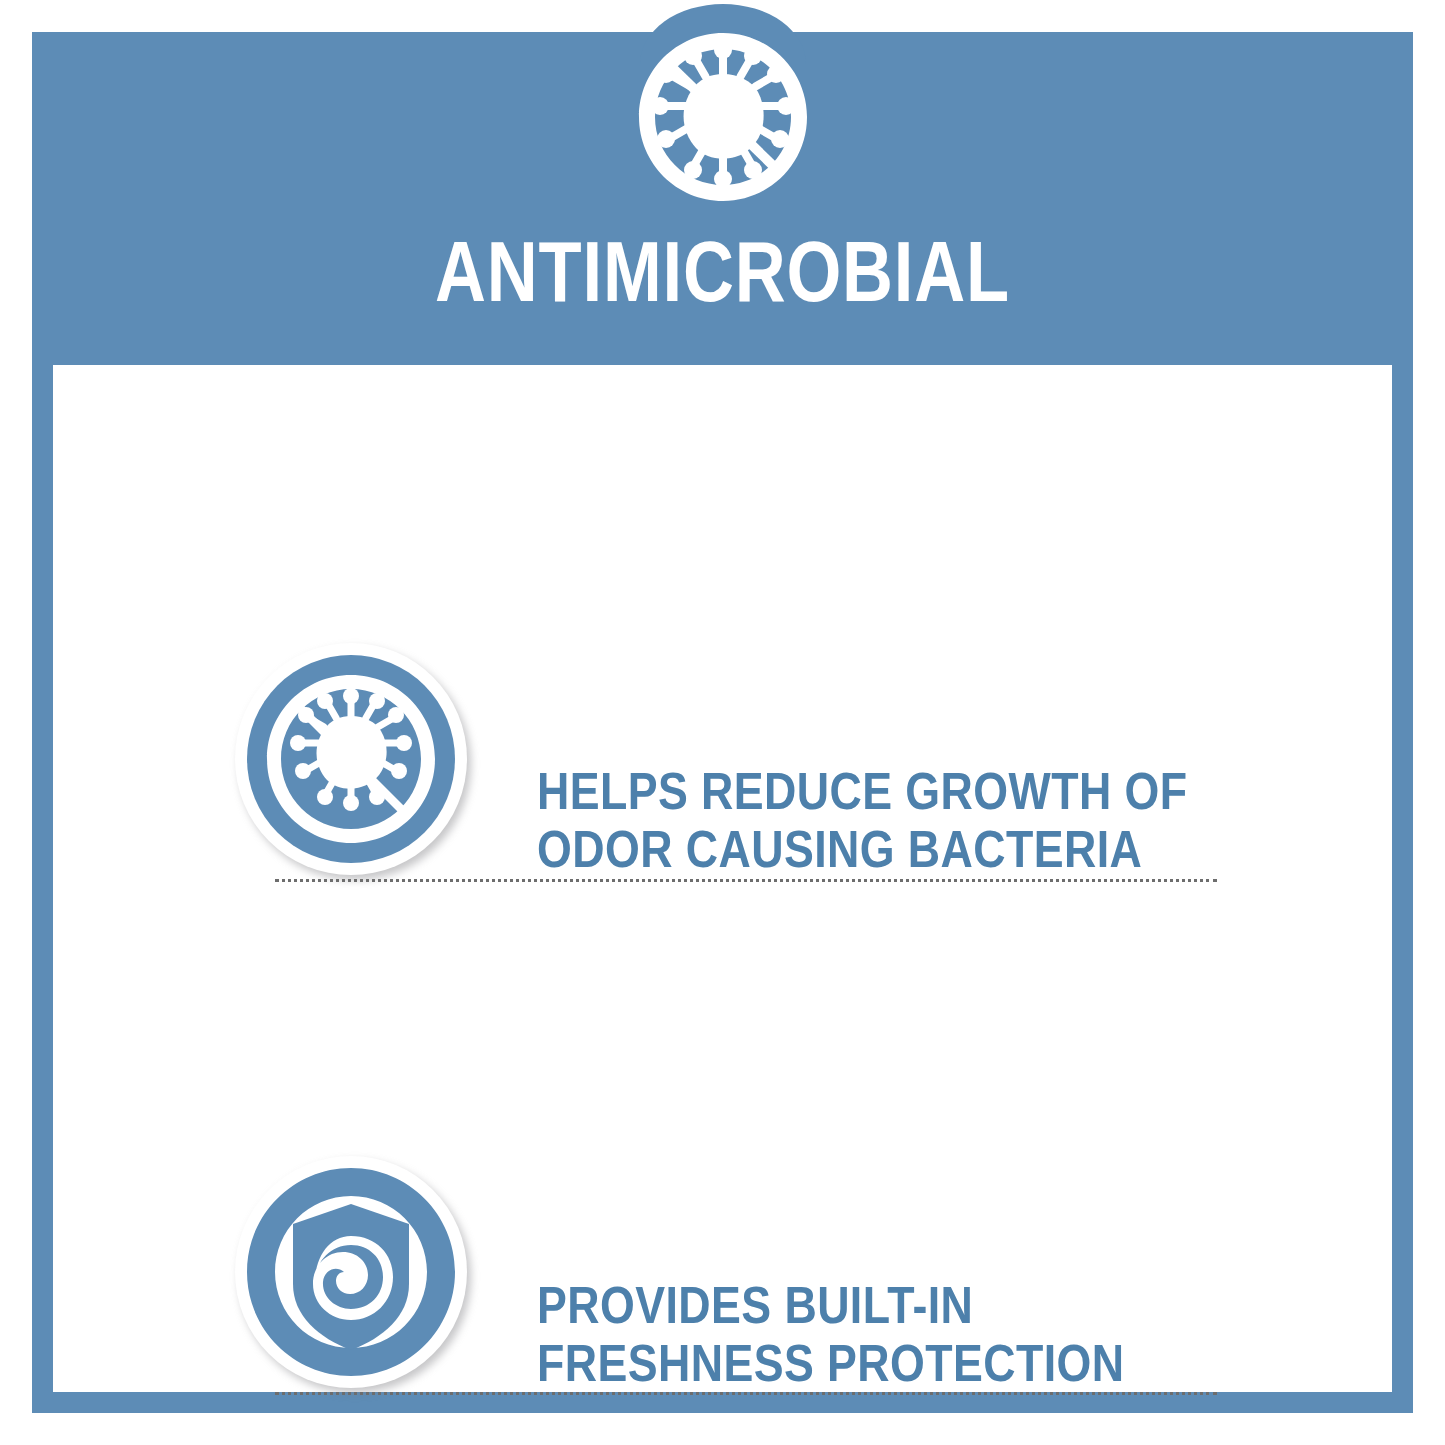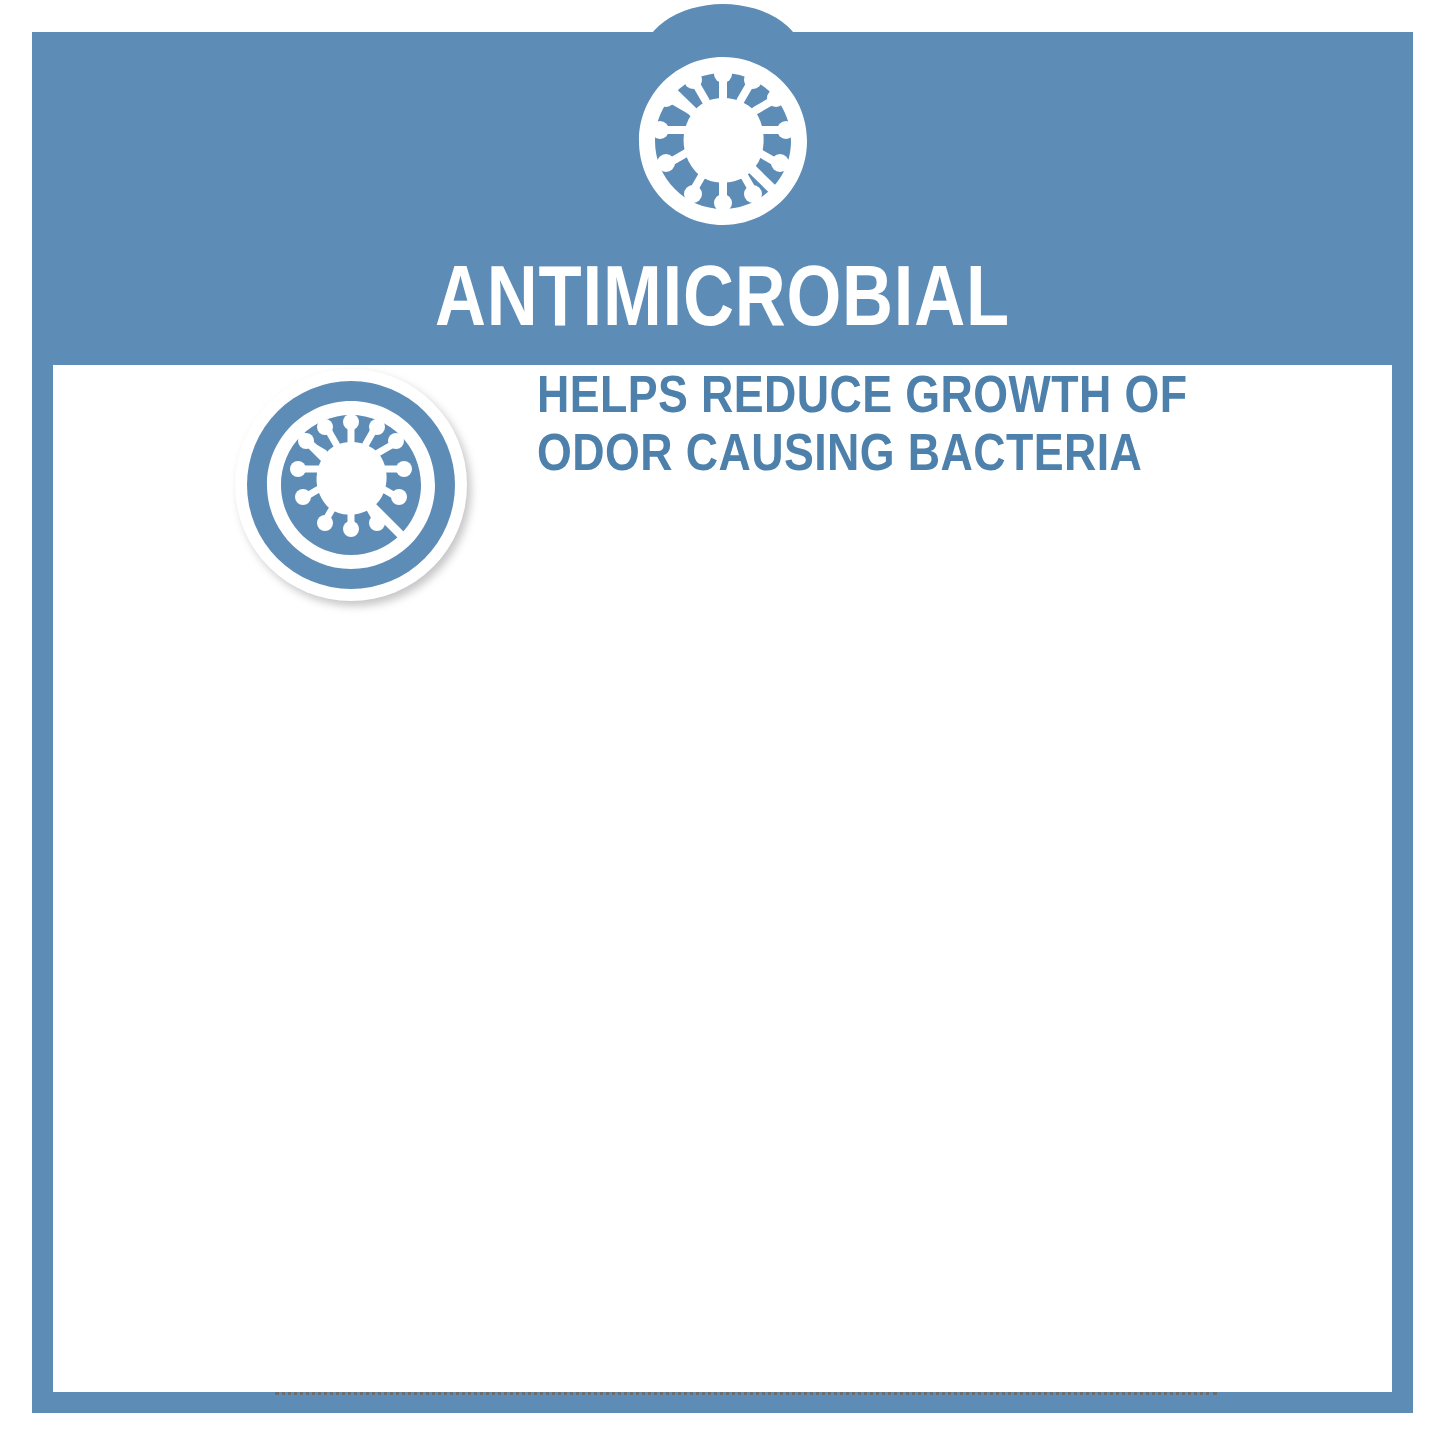--- a/index.html
+++ b/index.html
@@ -46,21 +46,20 @@
     border-top-right-radius: 83px 60px;
   }
 
   
   .header {
     position: absolute;
     left: 0;
     top: 0;
     width: 1381px;
     height: 244px;
-    margin-top: 24px;
   }
 
   .header-icon {
     position: absolute;
     left: 50%;
     transform: translateX(-50%);
     top: -3px;
     width: 178px;
     height: 192px;
   }
@@ -100,21 +99,21 @@
     top: 0;
     width: 100%;
     height: 100%;
     display: flex;
     flex-direction: column;
   }
 
   .row {
     flex: 1 1 0;
     display: flex;
-    align-items: flex-start;
+    align-items: flex-end;
     padding: 0 0 0 178px;
     box-sizing: border-box;
     position: relative;
   }
 
   .row-divider {
     height: 0;
     flex: 0 0 0px;
     position: relative;
   }
@@ -270,20 +269,32 @@
                 </g>
               </g>
             </svg>
           </div>
           <div class="row-text">HELPS REDUCE GROWTH OF
 ODOR CAUSING BACTERIA</div>
         </div>
 
         <div class="row-divider"></div>
 
+        <div class="row">
+          <div class="row-icon">
+            <svg viewBox="0 0 240 240" xmlns="http://www.w3.org/2000/svg">
+              <circle cx="120" cy="120" r="116" fill="#ffffff"></circle>
+              <path d="M120 16 C62.6 16 16 62.6 16 120 C16 177.4 62.6 224 120 224 C177.4 224 224 177.4 224 120 C224 62.6 177.4 16 120 16 Z M120 44 C162 44 196 78 196 120 C196 162 162 196 120 196 C78 196 44 162 44 120 C44 78 78 44 120 44 Z" fill="#5d8cb6"></path>
+              <path d="M120 52 L178 72 L178 132 C178 164 152 186 120 198 C88 186 62 164 62 132 L62 72 Z" fill="#5d8cb6"></path>
+              <path d="M120 84 C145 84 162 102 162 125 C162 150 143 168 120 168 C99 168 82 152 82 132 C82 114 95 100 112 100 C126 100 137 110 137 123 C137 134 129 142 119 142 C111 142 105 136 105 129 C105 124 108 120 113 120 C105 113 93 118 92 130 C91 145 104 157 120 157 C139 157 152 143 152 125 C152 106 138 93 120 93 C99 93 84 110 84 131 L84 131 C84 105 98 84 120 84 Z" fill="#ffffff"></path>
+            </svg>
+          </div>
+          <div class="row-text">PROVIDES BUILT-IN
+FRESHNESS PROTECTION</div>
+        </div>
 
         <div class="row-divider"></div>
 
 
       </div>
     </div>
 
   </div>
 </div>
 

